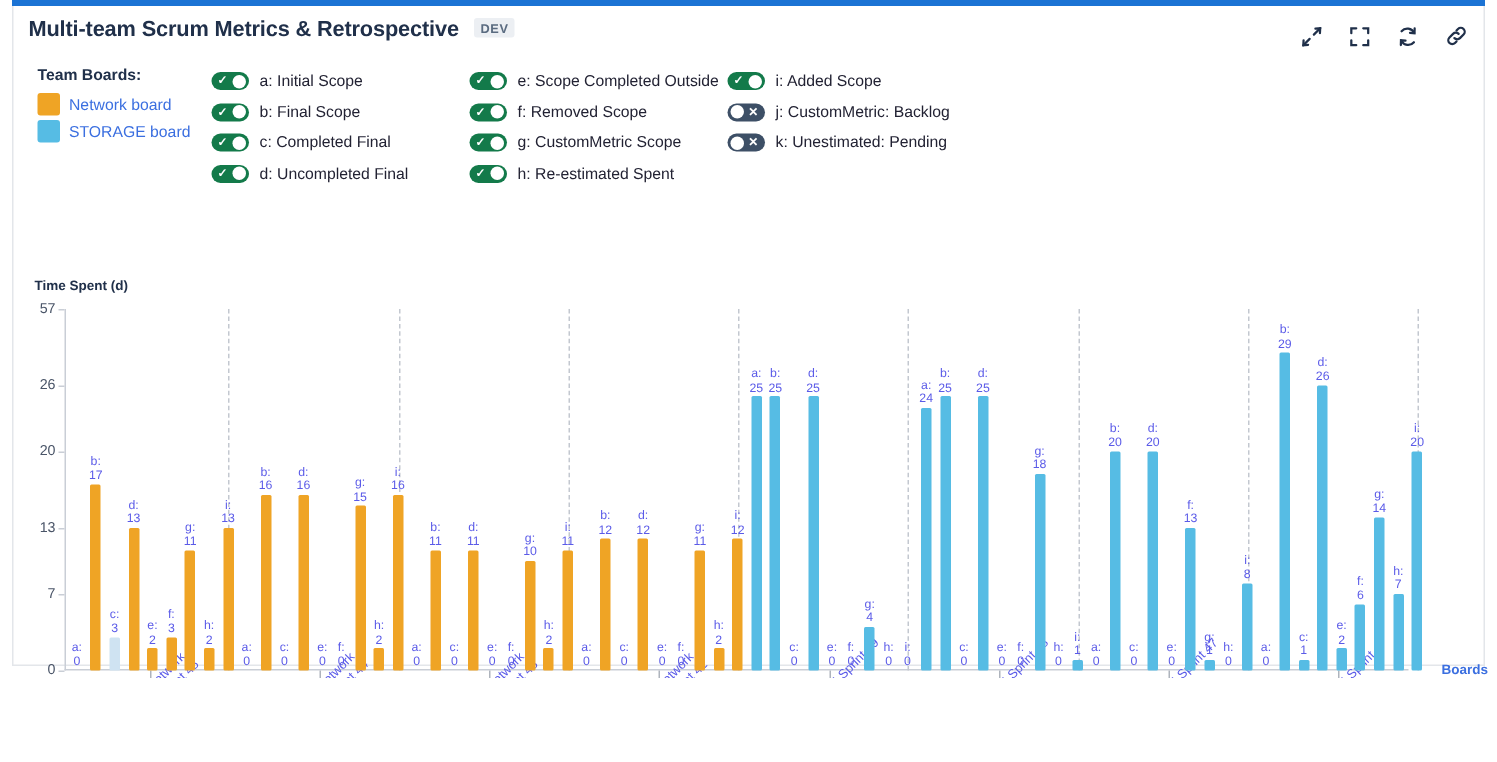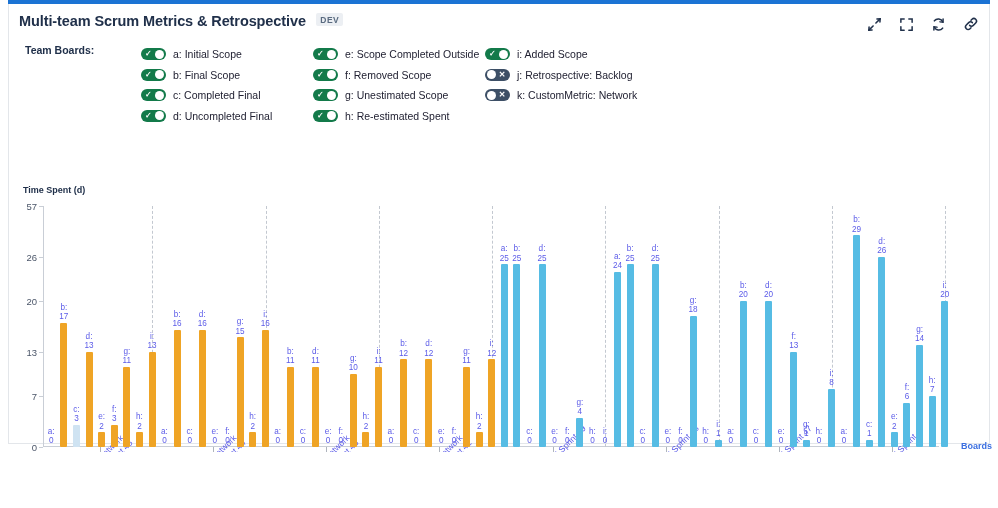--- a/index.html
+++ b/index.html
@@ -184,20 +184,30 @@
             <path d="M6.6 9.4 a2.6 2.6 0 0 0 3.7 0 l2.4-2.4 a2.6 2.6 0 0 0-3.7-3.7 L8 4.3"></path>
             <path d="M9.4 6.6 a2.6 2.6 0 0 0-3.7 0 L3.3 9 a2.6 2.6 0 0 0 3.7 3.7 L8 11.7"></path>
           </svg>
         </span>
       </div>
     </div>
 
     <div class="legend">
       <div class="boards">
         <div class="lg-title">Team Boards:</div>
+        <div id="boards-list">
+            <div class="board-row">
+              <span class="swatch" style="background: rgb(239, 164, 37);"></span>
+              <span class="board-label">Network board</span>
+            </div>
+            <div class="board-row">
+              <span class="swatch" style="background: rgb(86, 188, 228);"></span>
+              <span class="board-label">STORAGE board</span>
+            </div>
+          </div>
       </div>
       <div class="metrics">
         <div class="metric-cols" id="metric-cols">
             <div class="metric-col">
               <div class="metric-row">
                 <span class="toggle on">
                   <span class="mark">✓</span>
                   <span class="knob"></span>
                 </span>
                 <span class="metric-label">a: Initial Scope</span>
@@ -237,21 +247,21 @@
                   <span class="mark">✓</span>
                   <span class="knob"></span>
                 </span>
                 <span class="metric-label">f: Removed Scope</span>
               </div>
               <div class="metric-row">
                 <span class="toggle on">
                   <span class="mark">✓</span>
                   <span class="knob"></span>
                 </span>
-                <span class="metric-label">g: Unestimated Scope</span>
+                <span class="metric-label">g: CustomMetric Scope</span>
               </div>
               <div class="metric-row">
                 <span class="toggle on">
                   <span class="mark">✓</span>
                   <span class="knob"></span>
                 </span>
                 <span class="metric-label">h: Re-estimated Spent</span>
               </div>
             </div>
             <div class="metric-col">
@@ -260,28 +270,28 @@
                   <span class="mark">✓</span>
                   <span class="knob"></span>
                 </span>
                 <span class="metric-label">i: Added Scope</span>
               </div>
               <div class="metric-row">
                 <span class="toggle off">
                   <span class="mark">✕</span>
                   <span class="knob"></span>
                 </span>
-                <span class="metric-label">j: Retrospective: Backlog</span>
+                <span class="metric-label">j: CustomMetric: Backlog</span>
               </div>
               <div class="metric-row">
                 <span class="toggle off">
                   <span class="mark">✕</span>
                   <span class="knob"></span>
                 </span>
-                <span class="metric-label">k: CustomMetric: Network</span>
+                <span class="metric-label">k: Unestimated: Pending</span>
               </div>
             </div>
           </div>
       </div>
     </div>
 
     <div class="chart-wrap">
       <div class="y-title">Time Spent (d)</div>
       <div class="plot" id="plot">
         <div class="axis-v"></div>

